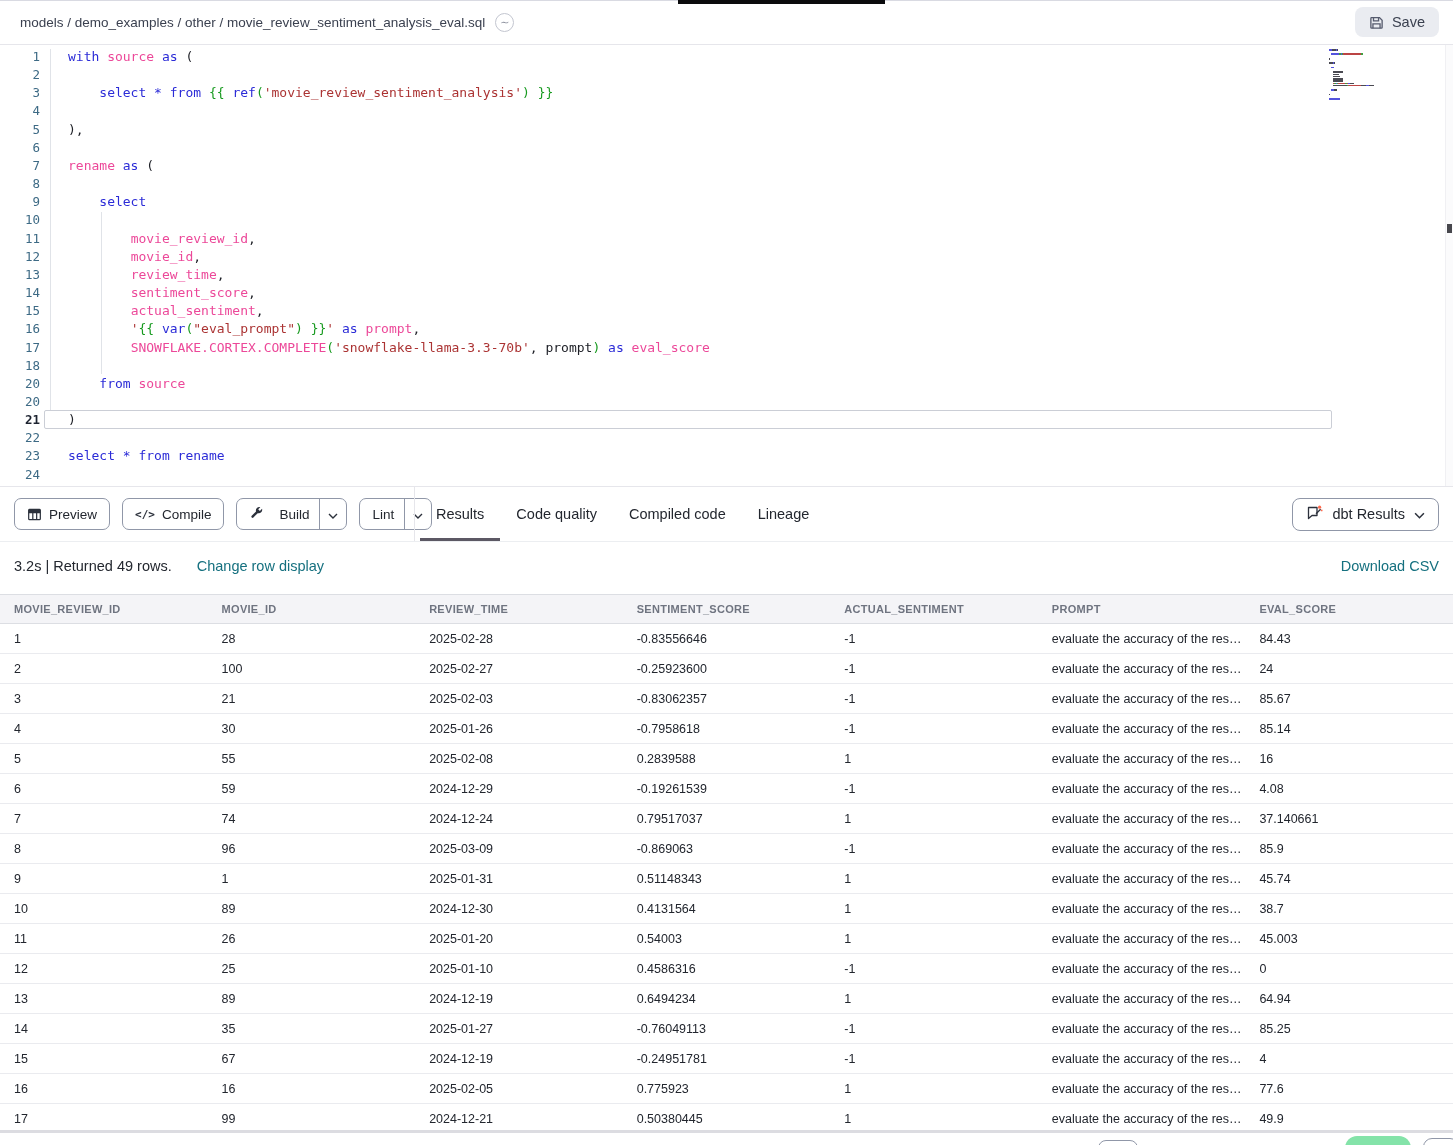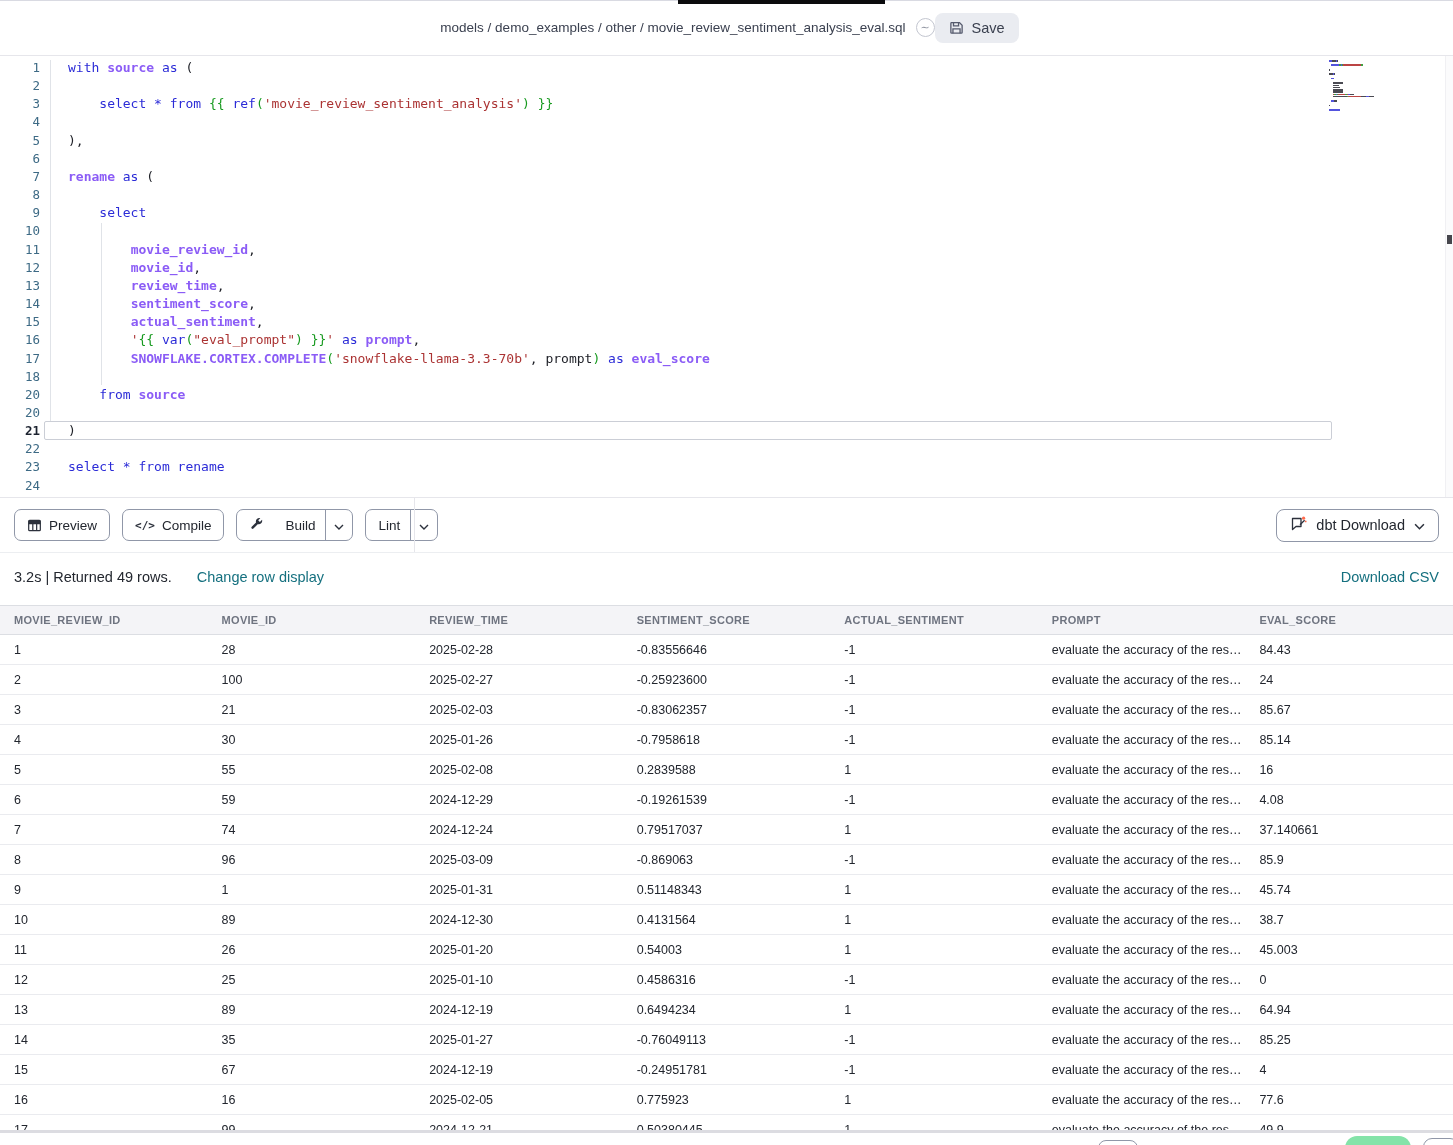--- a/index.html
+++ b/index.html
@@ -4,39 +4,39 @@
 <style>
   html,body{margin:0;padding:0;}
   body{
     width:1453px;height:1145px;position:relative;overflow:hidden;
     background:#ffffff;font-family:"Liberation Sans",sans-serif;color:#23272f;
   }
   .hairline-top{position:absolute;left:0;top:0;width:100%;height:1px;background:#d9dae2;}
   .black-bar{position:absolute;left:678px;top:0;width:207px;height:4px;background:#0b0b0d;}
 
   
-  .topbar{height:56px;box-sizing:border-box;display:flex;align-items:center;justify-content:center;
+  .topbar{height:45px;box-sizing:border-box;display:flex;align-items:center;justify-content:space-between;
           padding:0 14px 0 20px;border-bottom:1px solid #e6e6eb;background:#fff;}
   .crumb{display:flex;align-items:center;gap:10px;font-size:13.5px;color:#3b4150;}
   .file-status-icon{width:19px;height:19px;border:1.5px solid #c3c6d0;border-radius:50%;
           display:flex;align-items:center;justify-content:center;color:#8a8f9c;font-size:11px;box-sizing:border-box;}
   .save-btn{display:flex;align-items:center;gap:8px;background:#eaecf1;border:none;border-radius:8px;
           height:30px;padding:0 14px;font-size:14.5px;color:#3b4150;font-family:inherit;}
   .save-btn svg{display:block;}
 
   
   .editor{position:relative;height:442px;box-sizing:border-box;border-bottom:1px solid #e6e6eb;display:flex;overflow:hidden;background:#fff;}
   .gutter{width:40px;flex:none;padding-top:3px;text-align:right;
           font-family:"DejaVu Sans Mono",monospace;font-size:12.5px;line-height:18.17px;color:#3d6a85;}
   .gutter .ln-no{height:18.17px;}
   .gutter .ln-no.cur{color:#1d2330;font-weight:bold;}
   .code{padding:3px 0 0 28px;font-family:"DejaVu Sans Mono",monospace;font-size:13px;line-height:18.17px;
         white-space:pre;color:#202229;}
   .code .code-line{height:18.17px;}
-  .tk-kw{color:#2b2bd7;} .tk-id{color:#8b5cf6;font-weight:bold;} .tk-pl{color:#202229;}
+  .tk-kw{color:#2b2bd7;} .tk-id{color:#ec4899;} .tk-pl{color:#202229;}
   .tk-str{color:#ab3333;} .tk-jj{color:#179a1f;} .tk-sp{color:transparent;}
   .guide{position:absolute;width:1px;background:#e0e3e8;}
   .g-a{left:50px;top:4px;height:361px;}
   .g-b{left:101px;top:167px;height:162px;}
   .cur-line-box{position:absolute;left:44px;top:365px;width:1288px;height:19px;
         border:1px solid #cbced6;border-radius:2px;box-sizing:border-box;}
   .minimap{position:absolute;top:4px;right:20px;width:104px;}
   .mm-line{display:flex;height:1.6px;margin-bottom:0.65px;}
   .mm-line span{height:100%;display:block;}
   .mm-kw{background:#5353de;} .mm-id{background:#4a4a52;} .mm-pl{background:#4a4a52;}
@@ -44,21 +44,21 @@
   .scrollbar{position:absolute;right:0;top:0;width:7px;height:100%;background:#fbfbfc;border-left:1px solid #f0f0f3;}
   .scroll-thumb{position:absolute;top:179px;right:1px;width:5px;height:9px;background:#47474d;}
 
   
   .toolbar{height:55px;box-sizing:border-box;display:flex;align-items:center;padding:0 14px;
         border-bottom:1px solid #eceef1;position:relative;background:#fff;}
   .btn{display:flex;align-items:center;gap:7px;border:1px solid #9097a8;border-radius:7px;height:32px;
         padding:0 12px;font-size:13.5px;color:#23272f;background:#fff;font-family:inherit;margin-right:12px;box-sizing:border-box;}
   .btn svg{display:block;}
   .split{display:flex;align-items:stretch;border:1px solid #9097a8;border-radius:7px;height:32px;margin-right:12px;box-sizing:border-box;background:#fff;}
-  .split .main{display:flex;align-items:center;gap:21px;padding:0 10px 0 12px;font-size:13.5px;color:#23272f;}
+  .split .main{display:flex;align-items:center;gap:15px;padding:0 10px 0 12px;font-size:13.5px;color:#23272f;}
   .split .chev{border-left:1px solid #9097a8;width:26px;display:flex;align-items:center;justify-content:center;}
   .code-glyph{font-family:"DejaVu Sans Mono",monospace;font-size:11px;font-weight:bold;color:#2c313c;}
   .pane-divider{position:absolute;left:414px;top:0;bottom:0;width:1px;background:#e6e6eb;}
   .tabs{position:absolute;left:420px;top:0;bottom:0;display:flex;}
   .tab{display:flex;align-items:center;padding:0 16px;font-size:14.5px;color:#23272f;position:relative;cursor:default;}
   .tab.active::after{content:'';position:absolute;left:0;right:0;bottom:0;height:3px;background:#5c5864;}
   .copilot{margin-left:auto;display:flex;align-items:center;gap:9px;border:1px solid #9097a8;border-radius:8px;
         height:33px;padding:0 13px;font-size:14.5px;color:#23272f;background:#fff;font-family:inherit;box-sizing:border-box;}
 
   
@@ -294,31 +294,45 @@
       <span>
         <svg width="10" height="6" viewBox="0 0 10 6" fill="none" stroke="#2c313c" stroke-width="1.4">
             <polyline points="1,1 5,5 9,1"></polyline>
           </svg>
       </span>
     </div>
   </div>
 
   <div class="pane-divider"></div>
 
+  <div class="tabs">
+    <div class="tab active">
+        <span>Results</span>
+      </div>
+    <div class="tab">
+        <span>Code quality</span>
+      </div>
+    <div class="tab">
+        <span>Compiled code</span>
+      </div>
+    <div class="tab">
+        <span>Lineage</span>
+      </div>
+  </div>
 
   <button class="copilot">
     <span>
       <svg width="17" height="17" viewBox="0 0 17 17" fill="none">
         <path d="M2.5 3.5h8.5v8H6l-3.5 3z" stroke="#2c313c" stroke-width="1.3" stroke-linejoin="round"></path>
         <path d="M14.6 5.2l-4.6 4.6" stroke="#2c313c" stroke-width="1.3"></path>
         <circle cx="13.6" cy="3.2" r="1.6" fill="#ff6a4d"></circle>
         <circle cx="15.7" cy="6.4" r="0.9" fill="#ff6a4d"></circle>
       </svg>
     </span>
-    <span>dbt Download</span>
+    <span>dbt Results</span>
     <span>
       <svg width="11" height="7" viewBox="0 0 10 6" fill="none" stroke="#2c313c" stroke-width="1.4">
           <polyline points="1,1 5,5 9,1"></polyline>
         </svg>
     </span>
   </button>
 </div>
 
 <div class="results-meta">
   <span class="meta-status">3.2s | Returned 49 rows.</span>

